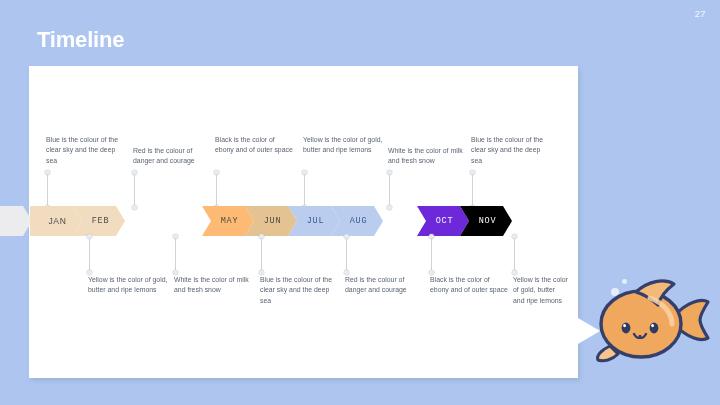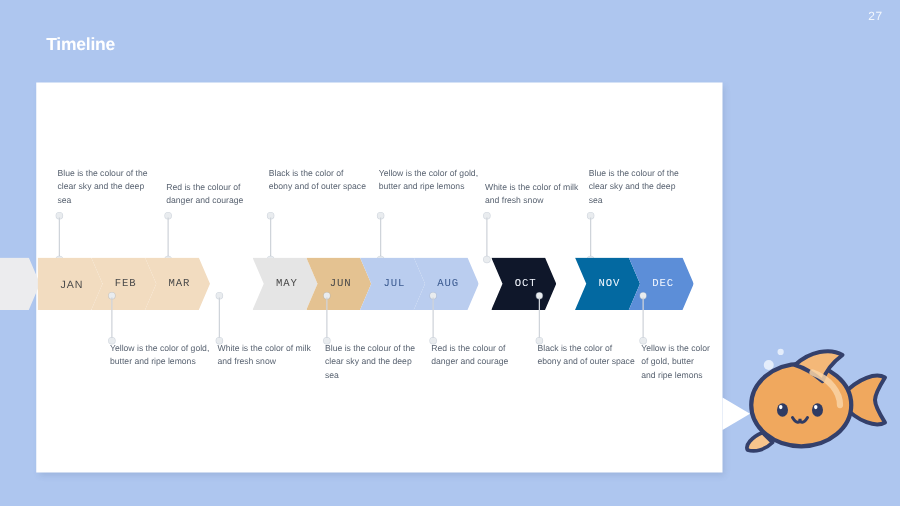--- a/index.html
+++ b/index.html
@@ -27,21 +27,21 @@
     font-size: 9.5px;
     color: #ffffff;
     opacity: 0.85;
     letter-spacing: 0.4px;
   }
 
   
   #title {
     position: absolute;
     left: 37px; top: 27px;
-    font-size: 14px;
+    font-size: 22px;
     font-weight: bold;
     color: #ffffff;
     letter-spacing: -0.2px;
   }
 
   
   #card {
     position: absolute;
     left: 29px; top: 66px;
     width: 549px; height: 312px;
@@ -61,21 +61,21 @@
   
   #timeline {
     position: absolute;
     left: 0px; top: 206px;
     height: 30px;
     width: 560px;
   }
   .seg {
     position: absolute;
     top: 0;
-    height: 42px;
+    height: 30px;
     display: flex;
     align-items: center;
     justify-content: center;
     font-size: 8.5px;
     letter-spacing: 0.7px;
     box-sizing: border-box;
   }
   .seg .lbl {
     position: relative;
     z-index: 3;
@@ -171,46 +171,40 @@
   <div id="timeline">
 
     <div class="seg chev" style="left:-26px; width:58px; background:#ececee;"></div>
 
     <div class="seg chev-first" style="left:30px;  width:52px; background:#f2dcc0; color:#4a4a4a;">
       <span class="lbl">JAN</span>
     </div>
     <div class="seg chev" style="left:73px;  width:52px; background:#f2dcc0; color:#4a4a4a;">
       <span class="lbl">FEB</span>
     </div>
-    <div class="seg chev" style="left:116px; width:52px; background:#f2dcc0; color:#4a4a4a;">
-      <span class="lbl">MAR</span>
-    </div>
-
-    <div class="seg chev" style="left:202px; width:52px; background:#e5e5e5; color:#4a4a4a;">
+
+    <div class="seg chev" style="left:202px; width:52px; background:#fdba74; color:#4a4a4a;">
       <span class="lbl">MAY</span>
     </div>
     <div class="seg chev" style="left:245px; width:52px; background:#e4c291; color:#4a4a4a;">
       <span class="lbl">JUN</span>
     </div>
 
     <div class="seg chev" style="left:288px; width:52px; background:#bacdef; color:#3b5a90;">
       <span class="lbl">JUL</span>
     </div>
     <div class="seg chev" style="left:331px; width:52px; background:#bacdef; color:#3b5a90;">
       <span class="lbl">AUG</span>
     </div>
 
-    <div class="seg chev" style="left:393px; width:52px; background:#0f172a; color:#f4f8ff;">
+    <div class="seg chev" style="left:417px; width:52px; background:#6d28d9; color:#f4f8ff;">
       <span class="lbl">OCT</span>
     </div>
-    <div class="seg chev" style="left:460px; width:52px; background:#0369a1; color:#f4f8ff;">
+    <div class="seg chev" style="left:460px; width:52px; background:#000000; color:#f4f8ff;">
       <span class="lbl">NOV</span>
-    </div>
-    <div class="seg chev" style="left:503px; width:52px; background:#5c8ed8; color:#f4f8ff;">
-      <span class="lbl">DEC</span>
     </div>
   </div>
 
   <div class="dot" style="left:87px;  top:234px;"></div>
   <div class="conn" style="left:89px;  top:238px; height:34px;"></div>
   <div class="dot" style="left:87px;  top:270px;"></div>
 
   <div class="dot" style="left:173px; top:234px;"></div>
   <div class="conn" style="left:175px; top:238px; height:34px;"></div>
   <div class="dot" style="left:173px; top:270px;"></div>

